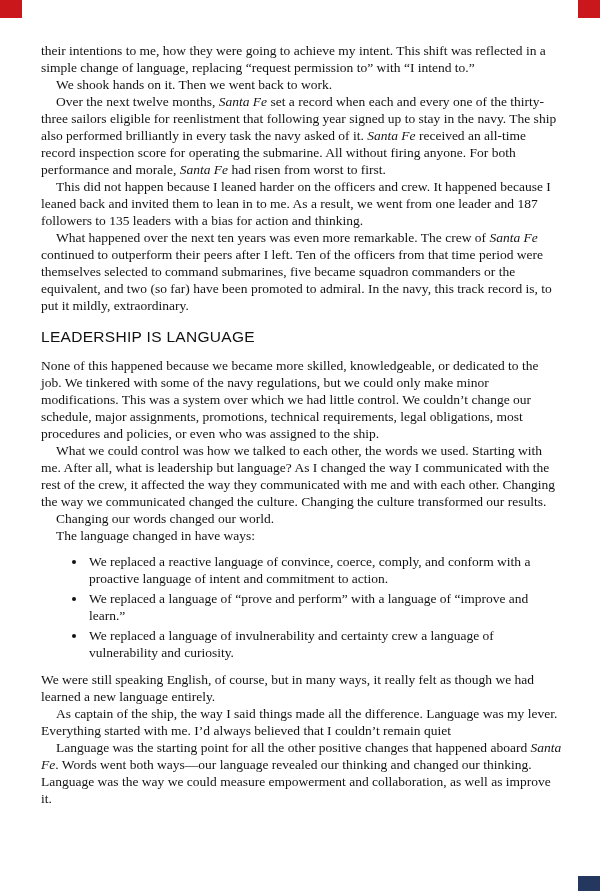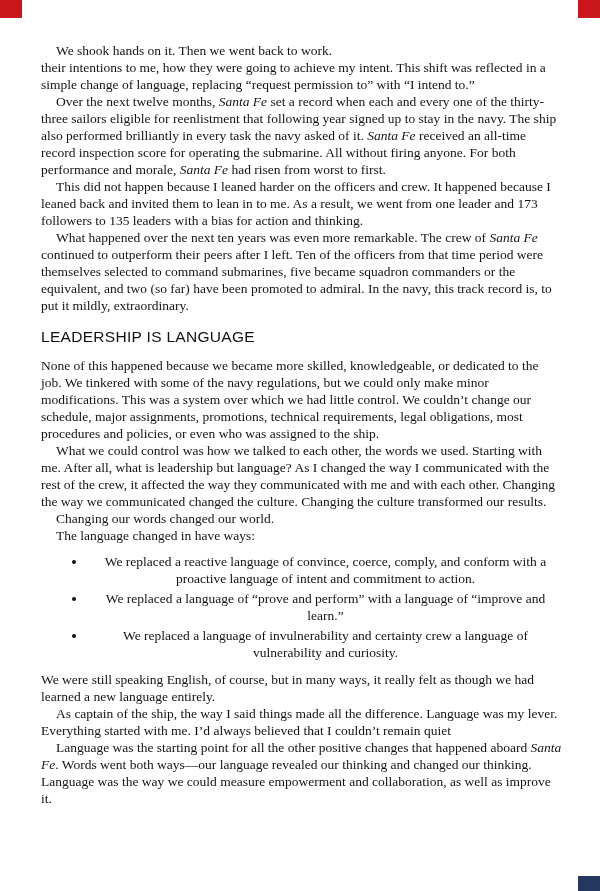--- a/index.html
+++ b/index.html
@@ -27,43 +27,42 @@
     font-size: 15.5px;
     font-weight: 400;
     letter-spacing: 0.3px;
     margin: 14px 0 12px 0;
     color: #111;
   }
   .bullet-list {
     margin: 9px 0 10px 0;
     padding-left: 46px;
     list-style: disc outside;
-    text-align: center;
   }
   .bullet-list li { margin: 0 0 3px 0; padding-left: 2px; }
   em { font-style: italic; }
   .corner-marker { position: absolute; }
   .corner-marker.top-left { left: 0; top: 0; width: 22px; height: 18px; }
   .corner-marker.top-right { right: 0; top: 0; width: 22px; height: 18px; }
   .corner-marker.bottom-right { right: 0; bottom: 0; width: 22px; height: 15px; }
 </style>
 </head>
 <body>
 
 <div class="corner-marker top-left" style="background: rgb(201, 23, 27);"></div>
 
 <div class="corner-marker top-right" style="background: rgb(201, 23, 27);"></div>
 
 <div class="corner-marker bottom-right" style="background: rgb(36, 55, 95);"></div>
 
 <div class="page-content">
+    <p class="para"><span>their intentions to me, how they were going to achieve my intent. This shift was reflected in a simple change of language, replacing “request permission to” with “I intend to.”</span></p>
     <p class="para indent"><span>We shook hands on it. Then we went back to work.</span></p>
-    <p class="para"><span>their intentions to me, how they were going to achieve my intent. This shift was reflected in a simple change of language, replacing “request permission to” with “I intend to.”</span></p>
     <p class="para indent"><span>Over the next twelve months, </span><em>Santa Fe</em><span> set a record when each and every one of the thirty-three sailors eligible for reenlistment that following year signed up to stay in the navy. The ship also performed brilliantly in every task the navy asked of it. </span><em>Santa Fe</em><span> received an all-time record inspection score for operating the submarine. All without firing anyone. For both performance and morale, </span><em>Santa Fe</em><span> had risen from worst to first.</span></p>
-    <p class="para indent"><span>This did not happen because I leaned harder on the officers and crew. It happened because I leaned back and invited them to lean in to me. As a result, we went from one leader and 173 followers to 135 leaders with a bias for action and thinking.</span></p>
+    <p class="para indent"><span>This did not happen because I leaned harder on the officers and crew. It happened because I leaned back and invited them to lean in to me. As a result, we went from one leader and 187 followers to 135 leaders with a bias for action and thinking.</span></p>
     <p class="para indent"><span>What happened over the next ten years was even more remarkable. The crew of </span><em>Santa Fe</em><span> continued to outperform their peers after I left. Ten of the officers from that time period were themselves selected to command submarines, five became squadron commanders or the equivalent, and two (so far) have been promoted to admiral. In the navy, this track record is, to put it mildly, extraordinary.</span></p>
     <h2 class="section-heading">LEADERSHIP IS LANGUAGE</h2>
     <p class="para"><span>None of this happened because we became more skilled, knowledgeable, or dedicated to the job. We tinkered with some of the navy regulations, but we could only make minor modifications. This was a system over which we had little control. We couldn’t change our schedule, major assignments, promotions, technical requirements, legal obligations, most procedures and policies, or even who was assigned to the ship.</span></p>
     <p class="para indent"><span>What we could control was how we talked to each other, the words we used. Starting with me. After all, what is leadership but language? As I changed the way I communicated with the rest of the crew, it affected the way they communicated with me and with each other. Changing the way we communicated changed the culture. Changing the culture transformed our results.</span></p>
     <p class="para indent"><span>Changing our words changed our world.</span></p>
     <p class="para indent"><span>The language changed in have ways:</span></p>
     <ul class="bullet-list">
       <li><span>We replaced a reactive language of convince, coerce, comply, and conform with a proactive language of intent and commitment to action.</span></li>
       <li><span>We replaced a language of “prove and perform” with a language of “improve and learn.”</span></li>
       <li><span>We replaced a language of invulnerability and certainty crew a language of vulnerability and curiosity.</span></li>

